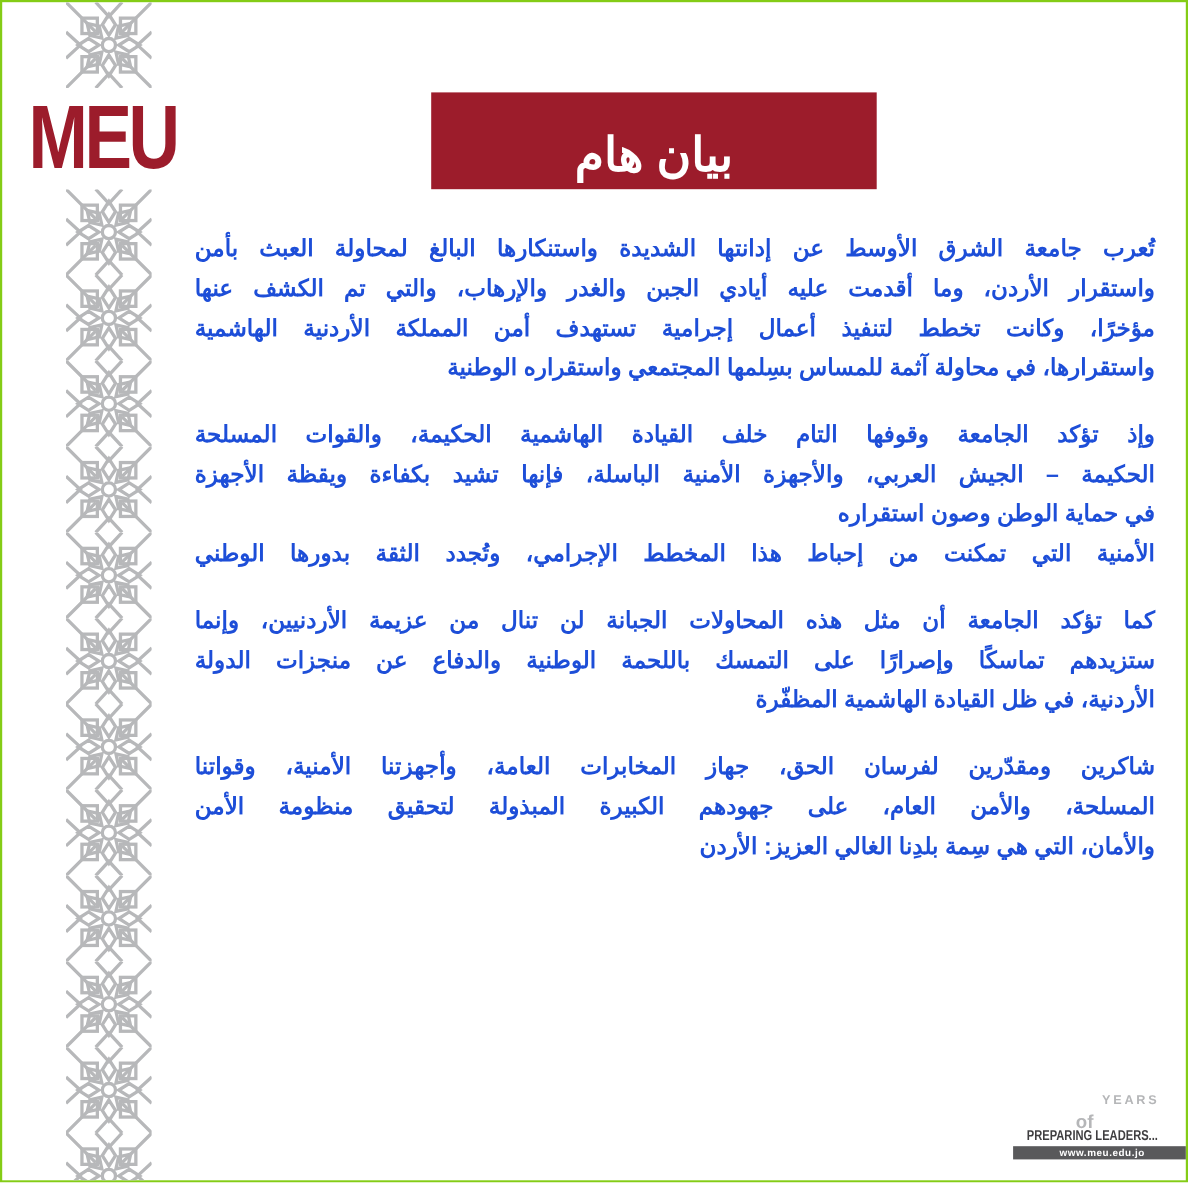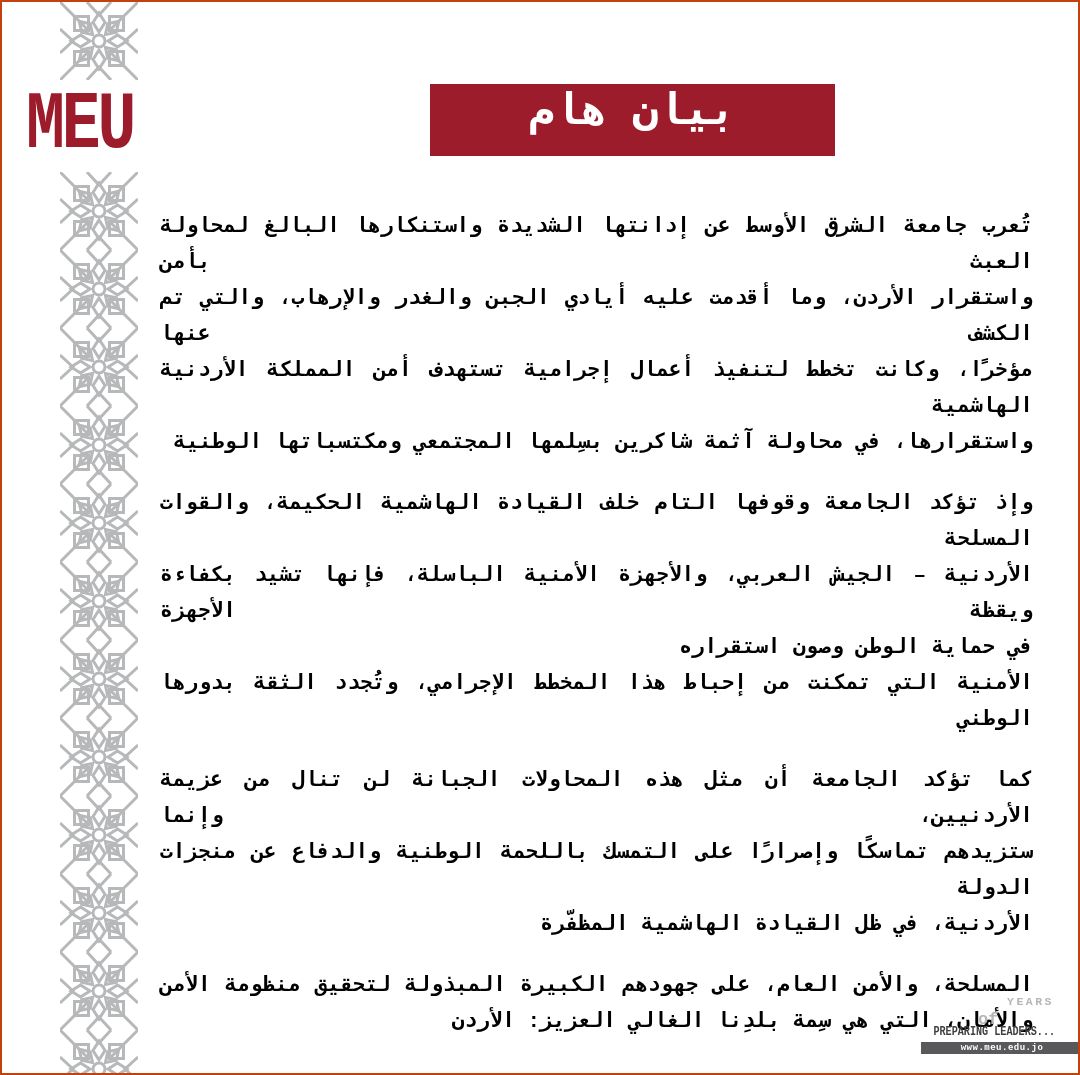--- a/index.html
+++ b/index.html
@@ -1,23 +1,23 @@
 <!DOCTYPE html>
 <html lang="ar"><head>
 <meta charset="utf-8">
 <style>
   html,body{margin:0;padding:0;background:#fff;}
   .canvas{
     position:relative;
     width:1080px;height:1075px;
     background:#ffffff;
-    border:2px solid #c2410c;
+    border:2px solid #84cc16;
     box-sizing:border-box;
     overflow:hidden;
-    font-family:Liberation Mono, monospace;
+    font-family:Liberation Sans, sans-serif;
   }
 
   
   .pattern-strip{
     position:absolute;left:58px;width:78px;overflow:hidden;
     display:flex;flex-direction:column;
   }
   .pattern-strip.top{top:0;height:80px;}
   .pattern-strip.bottom{top:170px;height:905px;}
   .pattern-strip svg{display:block;flex:0 0 auto;}
@@ -26,34 +26,34 @@
   .meu-logo{
     position:absolute;left:24px;top:92px;
     font-size:82px;line-height:64px;font-weight:bold;
     letter-spacing:-4px;color:#9c1c2b;
     transform:scaleX(0.79);transform-origin:left center;
     white-space:nowrap;
   }
 
   
   .banner{
-    position:absolute;left:390px;top:82px;width:405px;height:72px;
+    position:absolute;left:390px;top:82px;width:405px;height:88px;
     background:#9c1c2b;
-    display:flex;align-items:flex-start;justify-content:center;margin-left:38px;
+    display:flex;align-items:flex-end;justify-content:center;
   }
   .banner-title{
     color:#ffffff;font-size:43px;font-weight:bold;
     padding-bottom:6px;
   }
 
   
   .statement{
-    position:absolute;left:158px;top:207px;width:873px;
+    position:absolute;left:175px;top:207px;width:873px;
     direction:rtl;
-    color:#000000;
+    color:#1d4ed8;
     font-size:21px;font-weight:bold;line-height:36px;
   }
   .para{margin:0 0 25px 0;}
   .para:last-child{margin-bottom:0;}
   .para-line{text-align:justify;text-align-last:justify;}
   .para-line.last{text-align-last:right;}
 
   
   .anniv{position:absolute;left:916px;top:926px;width:140px;height:130px;}
   .anniv-number{
@@ -254,34 +254,35 @@
 
   <div class="banner">
     <span class="banner-title">بيان هام</span>
   </div>
 
   <div class="statement">
     <div class="para">
         <div class="para-line">تُعرب جامعة الشرق الأوسط عن إدانتها الشديدة واستنكارها البالغ لمحاولة العبث بأمن</div>
         <div class="para-line">واستقرار الأردن، وما أقدمت عليه أيادي الجبن والغدر والإرهاب، والتي تم الكشف عنها</div>
         <div class="para-line">مؤخرًا، وكانت تخطط لتنفيذ أعمال إجرامية تستهدف أمن المملكة الأردنية الهاشمية</div>
-        <div class="para-line last">واستقرارها، في محاولة آثمة شاكرين بسِلمها المجتمعي ومكتسباتها الوطنية</div>
+        <div class="para-line last">واستقرارها، في محاولة آثمة للمساس بسِلمها المجتمعي واستقراره الوطنية</div>
       </div>
     <div class="para">
         <div class="para-line">وإذ تؤكد الجامعة وقوفها التام خلف القيادة الهاشمية الحكيمة، والقوات المسلحة</div>
-        <div class="para-line">الأردنية – الجيش العربي، والأجهزة الأمنية الباسلة، فإنها تشيد بكفاءة ويقظة الأجهزة</div>
+        <div class="para-line">الحكيمة – الجيش العربي، والأجهزة الأمنية الباسلة، فإنها تشيد بكفاءة ويقظة الأجهزة</div>
         <div class="para-line last">في حماية الوطن وصون استقراره</div>
         <div class="para-line">الأمنية التي تمكنت من إحباط هذا المخطط الإجرامي، وتُجدد الثقة بدورها الوطني</div>
       </div>
     <div class="para">
         <div class="para-line">كما تؤكد الجامعة أن مثل هذه المحاولات الجبانة لن تنال من عزيمة الأردنيين، وإنما</div>
         <div class="para-line">ستزيدهم تماسكًا وإصرارًا على التمسك باللحمة الوطنية والدفاع عن منجزات الدولة</div>
         <div class="para-line last">الأردنية، في ظل القيادة الهاشمية المظفّرة</div>
       </div>
     <div class="para">
+        <div class="para-line">شاكرين ومقدّرين لفرسان الحق، جهاز المخابرات العامة، وأجهزتنا الأمنية، وقواتنا</div>
         <div class="para-line">المسلحة، والأمن العام، على جهودهم الكبيرة المبذولة لتحقيق منظومة الأمن</div>
         <div class="para-line last">والأمان، التي هي سِمة بلدِنا الغالي العزيز: الأردن</div>
       </div>
   </div>
 
   <div class="anniv">
     <div class="anniv-years">YEARS</div>
     <div class="anniv-of">of</div>
     <div class="anniv-tagline">PREPARING LEADERS...</div>
     <div class="anniv-bar">

